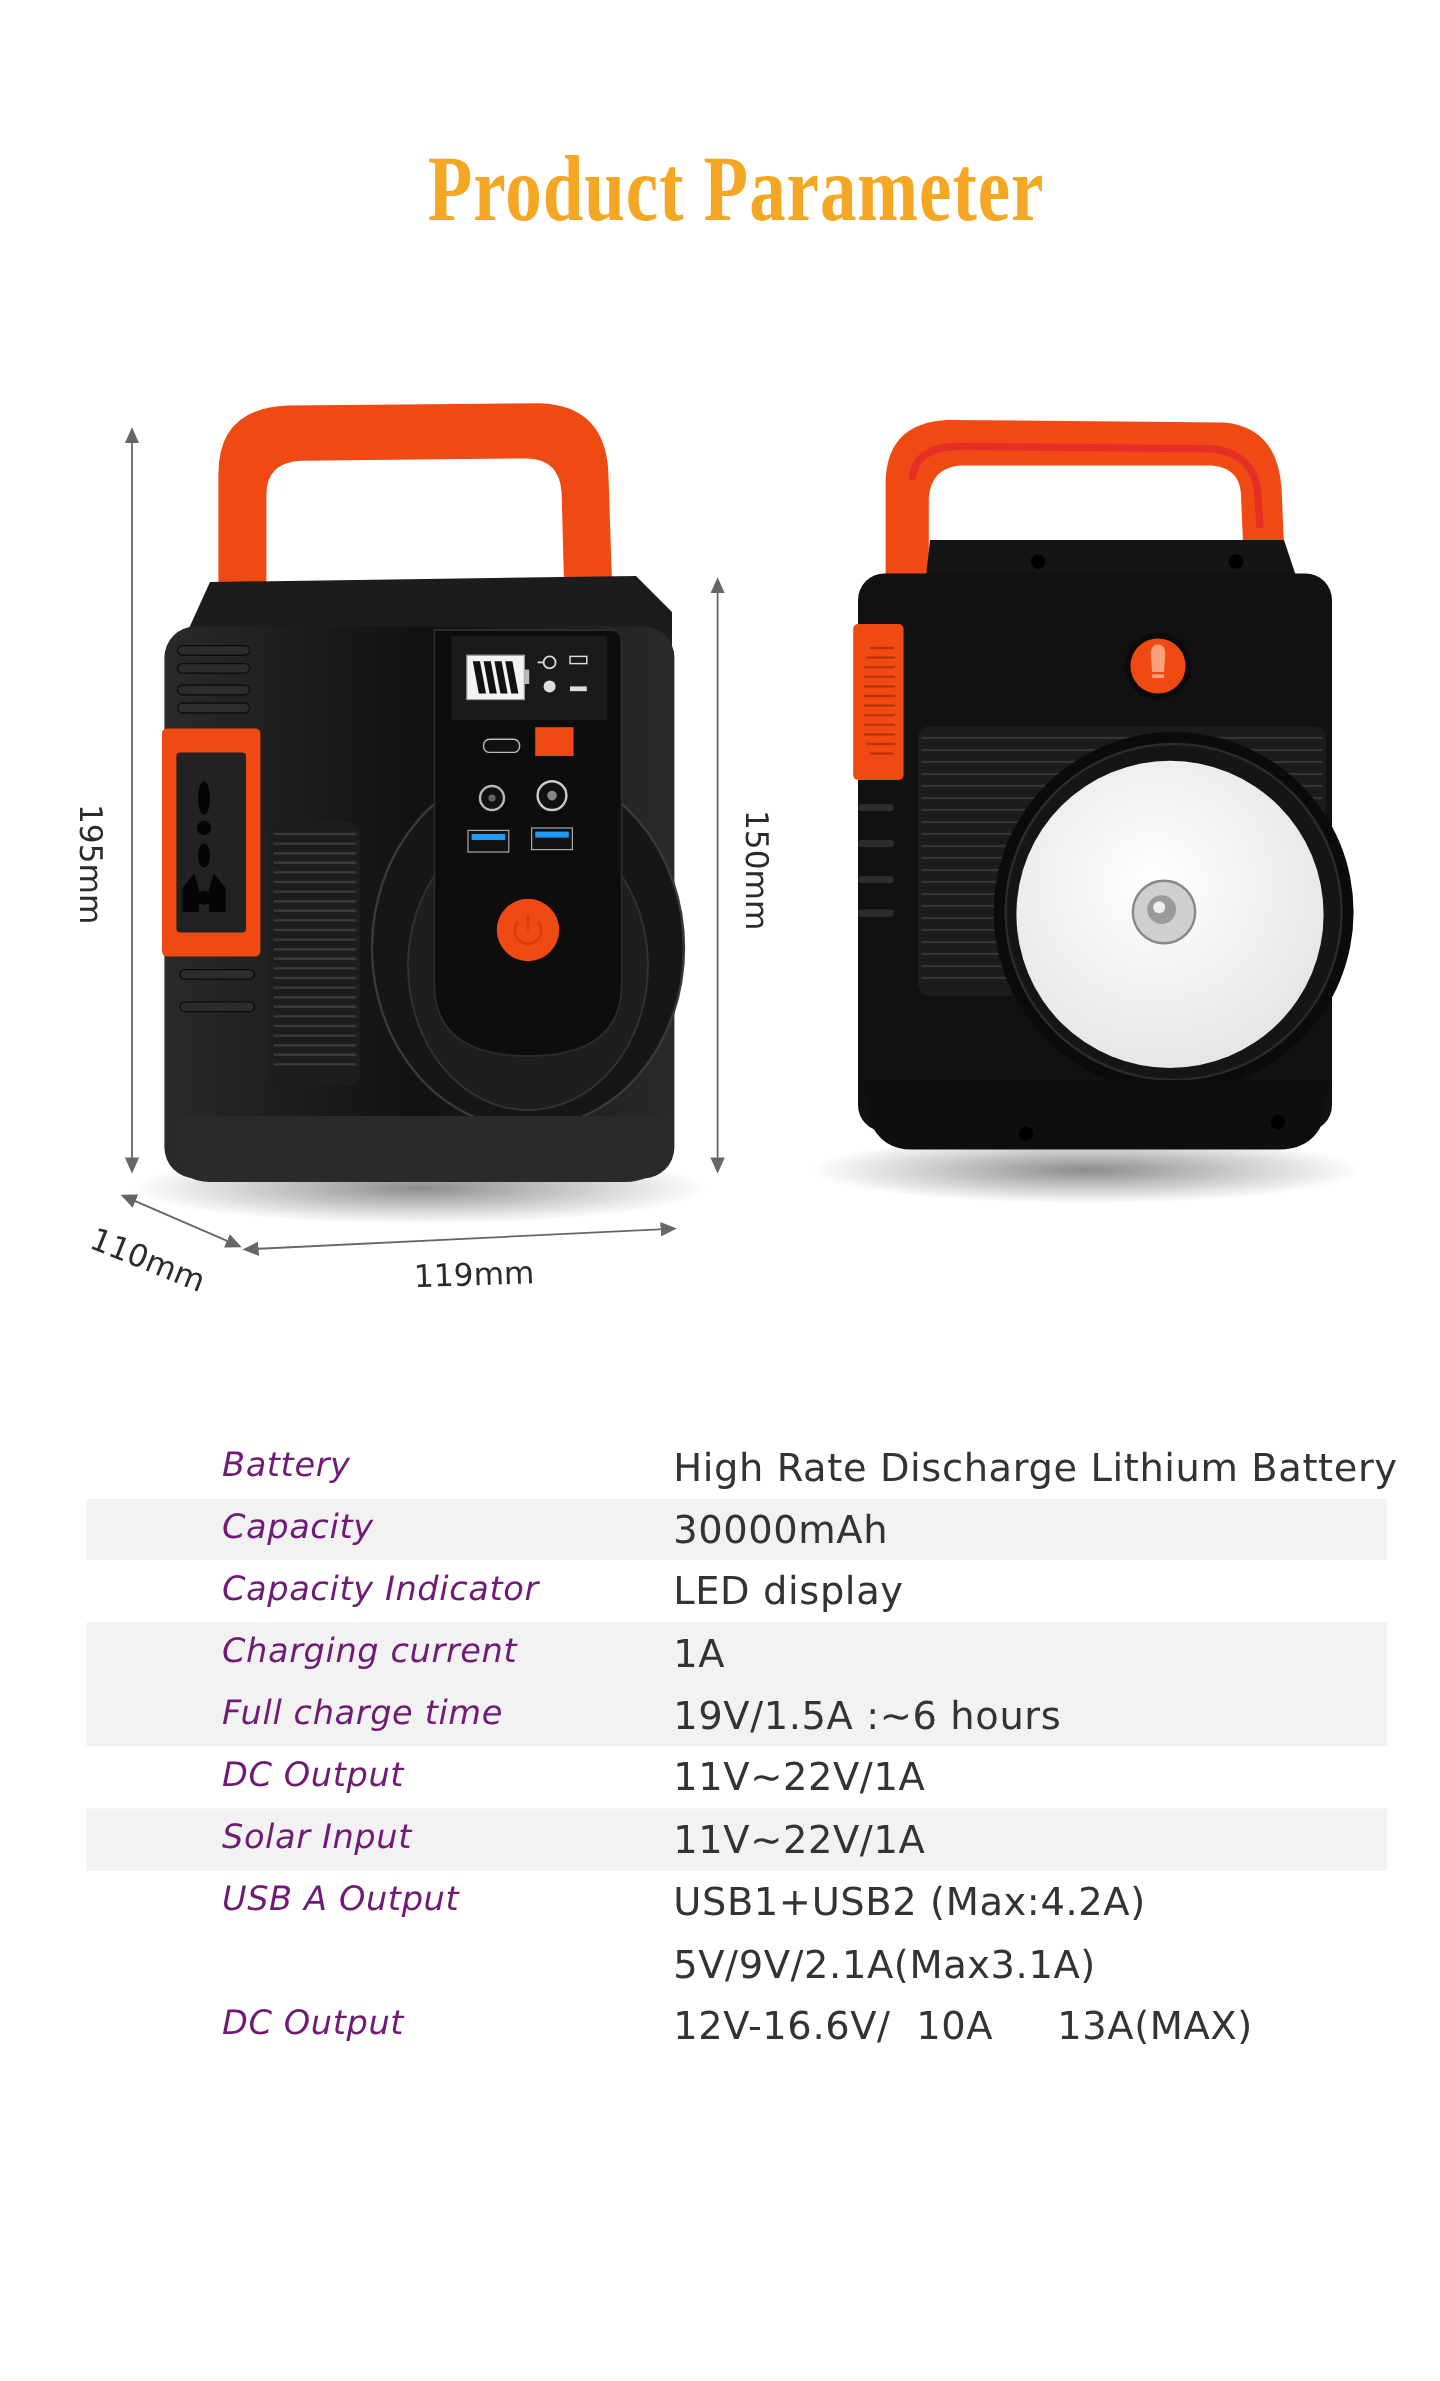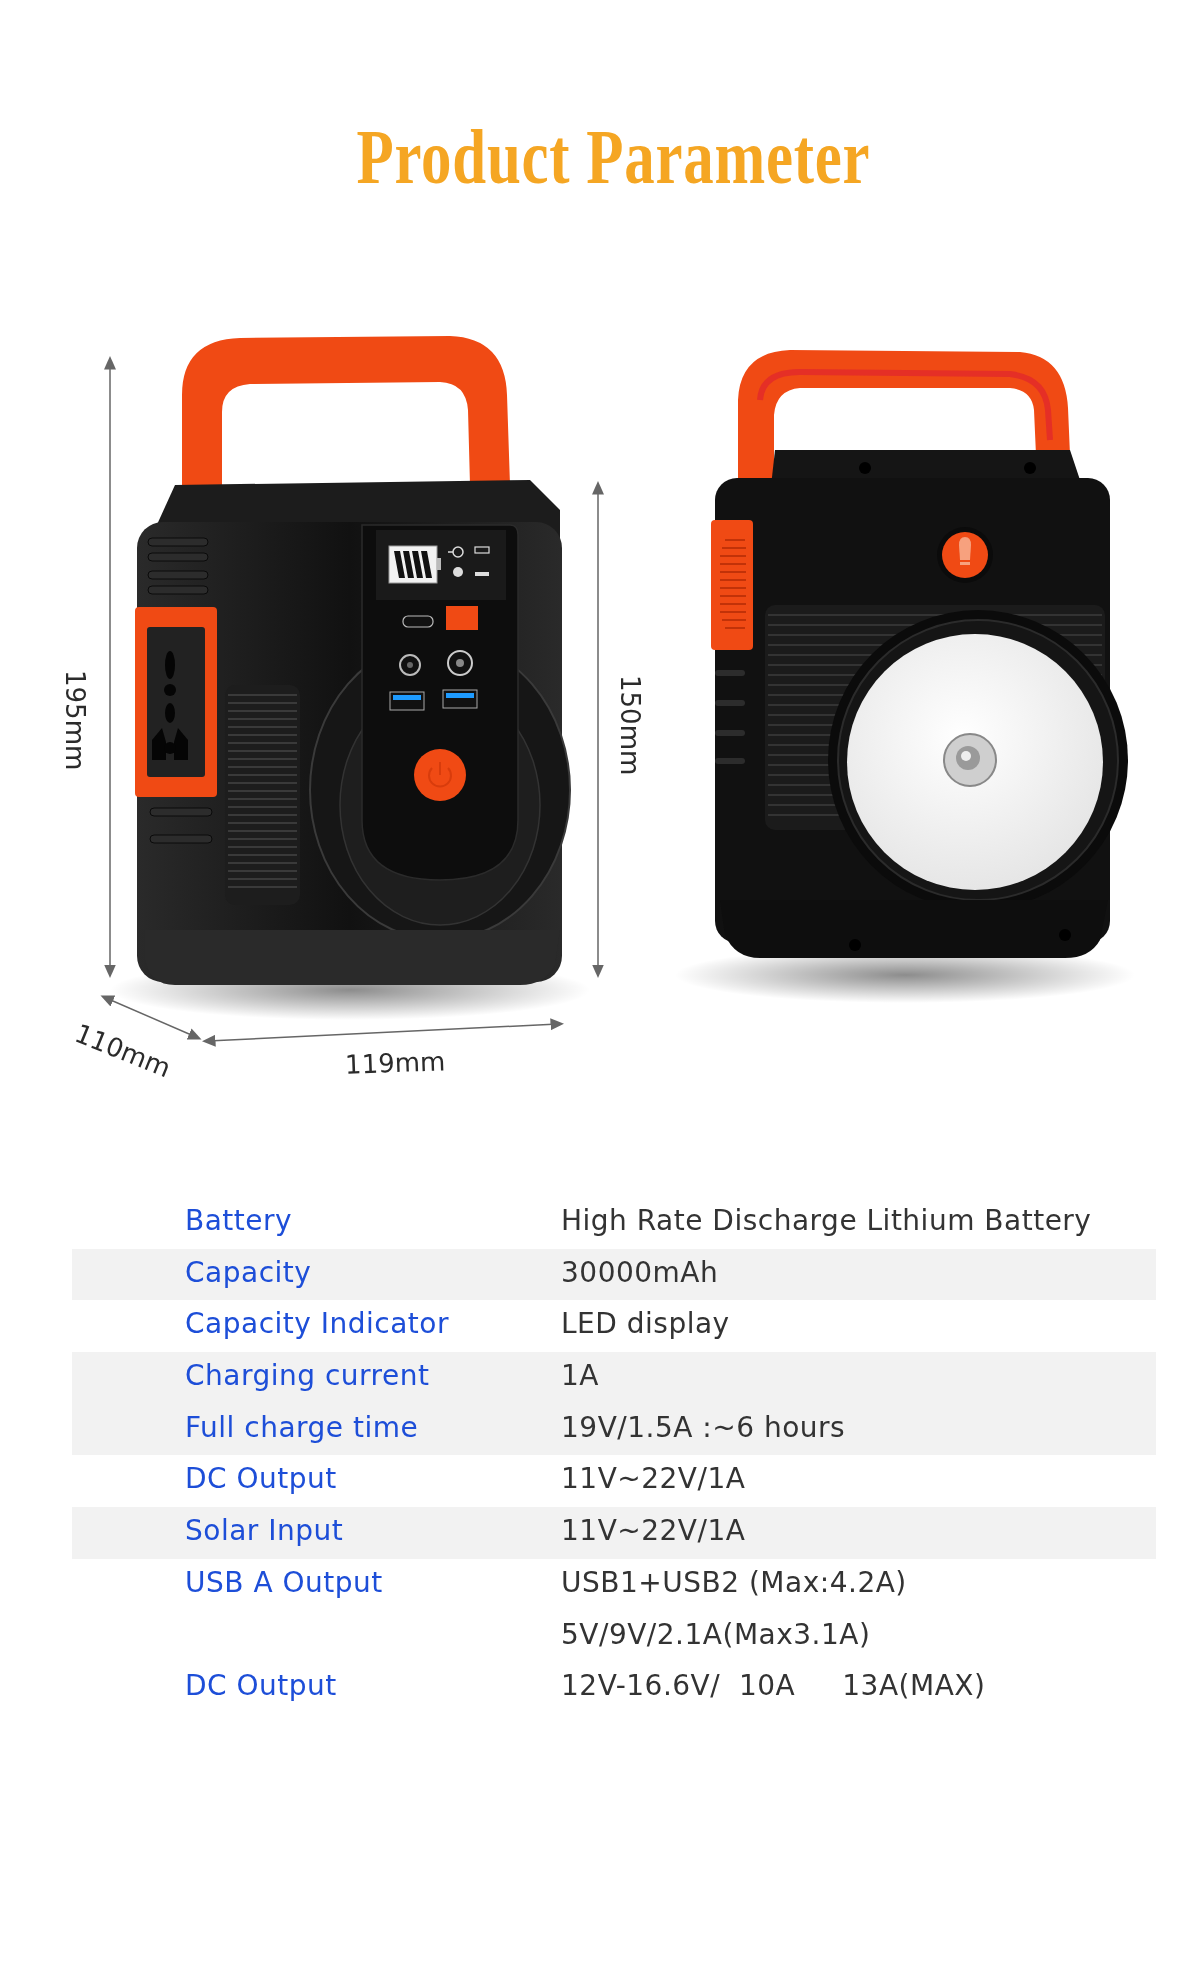--- a/index.html
+++ b/index.html
@@ -4,22 +4,22 @@
 <style>
   html,body{margin:0;padding:0;background:#ffffff;}
   body{width:1200px;height:1984px;position:relative;overflow:hidden;font-family:"DejaVu Sans","Liberation Sans",sans-serif;}
   .title{position:absolute;left:0;top:118px;width:1200px;text-align:center;padding-left:13px;}
   .title span{display:inline-block;font-family:"Liberation Serif","DejaVu Serif",serif;font-weight:bold;font-size:78px;color:#f5a623;transform:scaleX(0.78);transform-origin:center;letter-spacing:1px;line-height:1;}
   .stage{position:absolute;left:0;top:300px;width:1200px;height:820px;}
   .dim-label{position:absolute;font-size:26px;color:#2b2b2b;white-space:nowrap;}
   .spec{position:absolute;left:72px;top:1197px;width:1084px;}
   .spec-row{position:relative;height:51.7px;}
   .spec-row.shade{background:#f2f2f2;}
-  .spec-label{position:absolute;left:113px;top:7px;font-size:28px;color:#1d4ed8;white-space:nowrap;letter-spacing:0.5px;}
-  .spec-value{position:absolute;left:489px;top:7px;font-size:28px;color:#333;white-space:pre;letter-spacing:0.5px;}
+  .spec-label{position:absolute;left:113px;top:7px;font-size:28px;color:#701a75;white-space:nowrap;letter-spacing:0.5px;font-style:italic;}
+  .spec-value{position:absolute;left:489px;top:7px;font-size:32px;color:#333;white-space:pre;letter-spacing:0.5px;}
 </style>
 </head>
 <body>
 
 <div class="title">
   <span>Product Parameter</span>
 </div>
 
 <div class="stage">
   <svg width="1200" height="820" viewBox="0 300 1200 820" style="position:absolute;left:0;top:0;">

